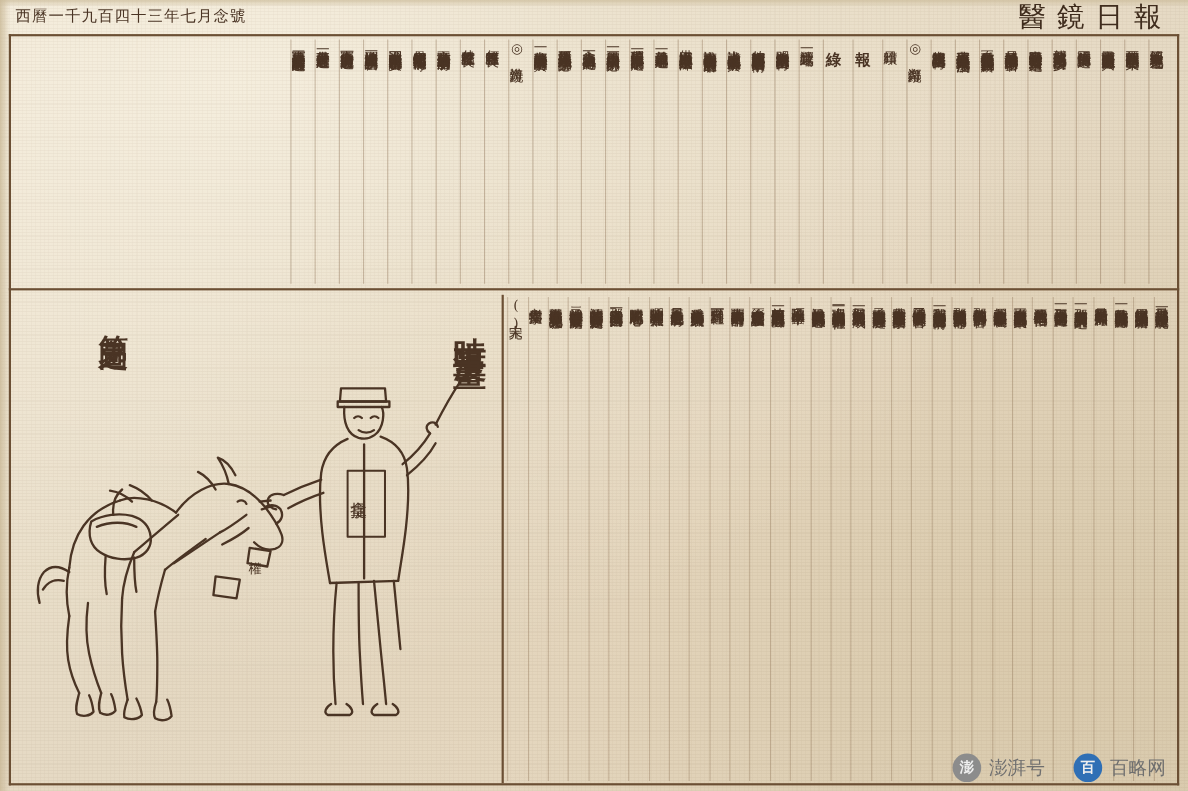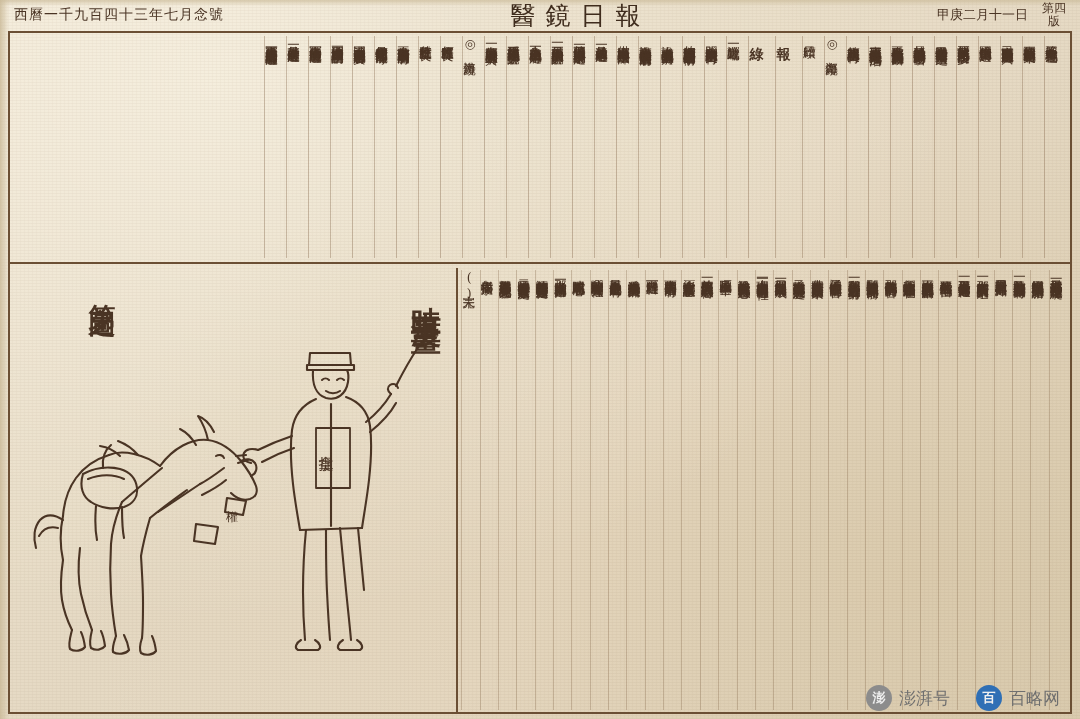--- a/index.html
+++ b/index.html
@@ -111,27 +111,20 @@
 <body>
 
 <div id="paper"></div>
 <div id="grain"></div>
 <div id="edge-left"></div>
 <div id="edge-top"></div>
 
 <div id="masthead">
   <div id="mast-left">西曆一千九百四十三年七月念號</div>
   <div id="mast-title">醫鏡日報</div>
-  <div id="mast-right">
-    <span>甲庚二月十一日</span>
-    <span id="issue-no">
-      <span>第四</span><br>
-      <span>版</span>
-    </span>
-  </div>
 </div>
 
 <div class="rule-h" style="left:8px;top:31px;width:1064px;height:2px;"></div>
 <div class="rule-h" style="left:8px;top:262px;width:1064px;height:2px;"></div>
 <div class="rule-h" style="left:8px;top:712px;width:1064px;height:2px;"></div>
 <div class="rule-v" style="left:8px;top:31px;height:683px;width:2px;background:#6b4f34;opacity:1;"></div>
 <div class="rule-v" style="left:1070px;top:31px;height:683px;width:2px;background:#6b4f34;opacity:1;"></div>
 
 <div id="upper">
     <div class="col">

